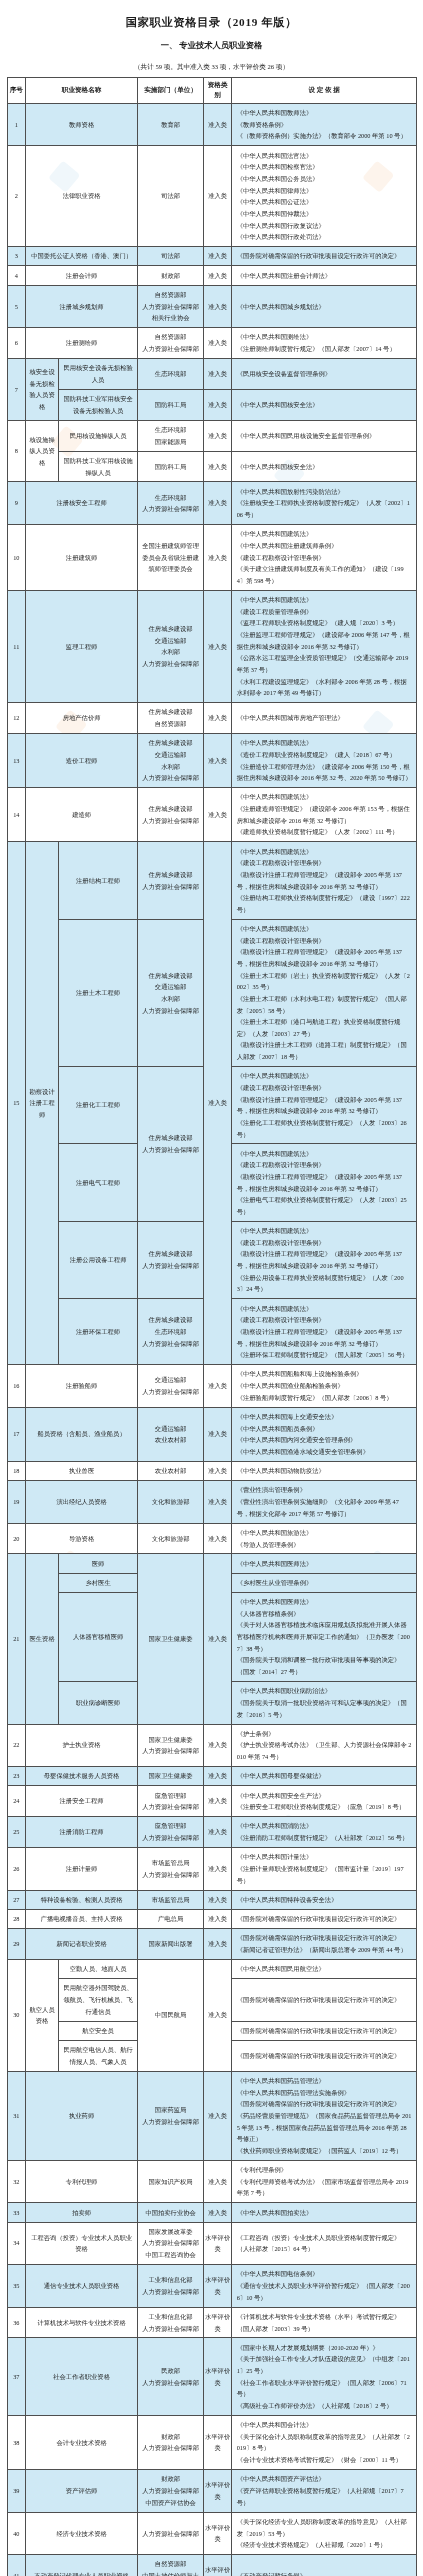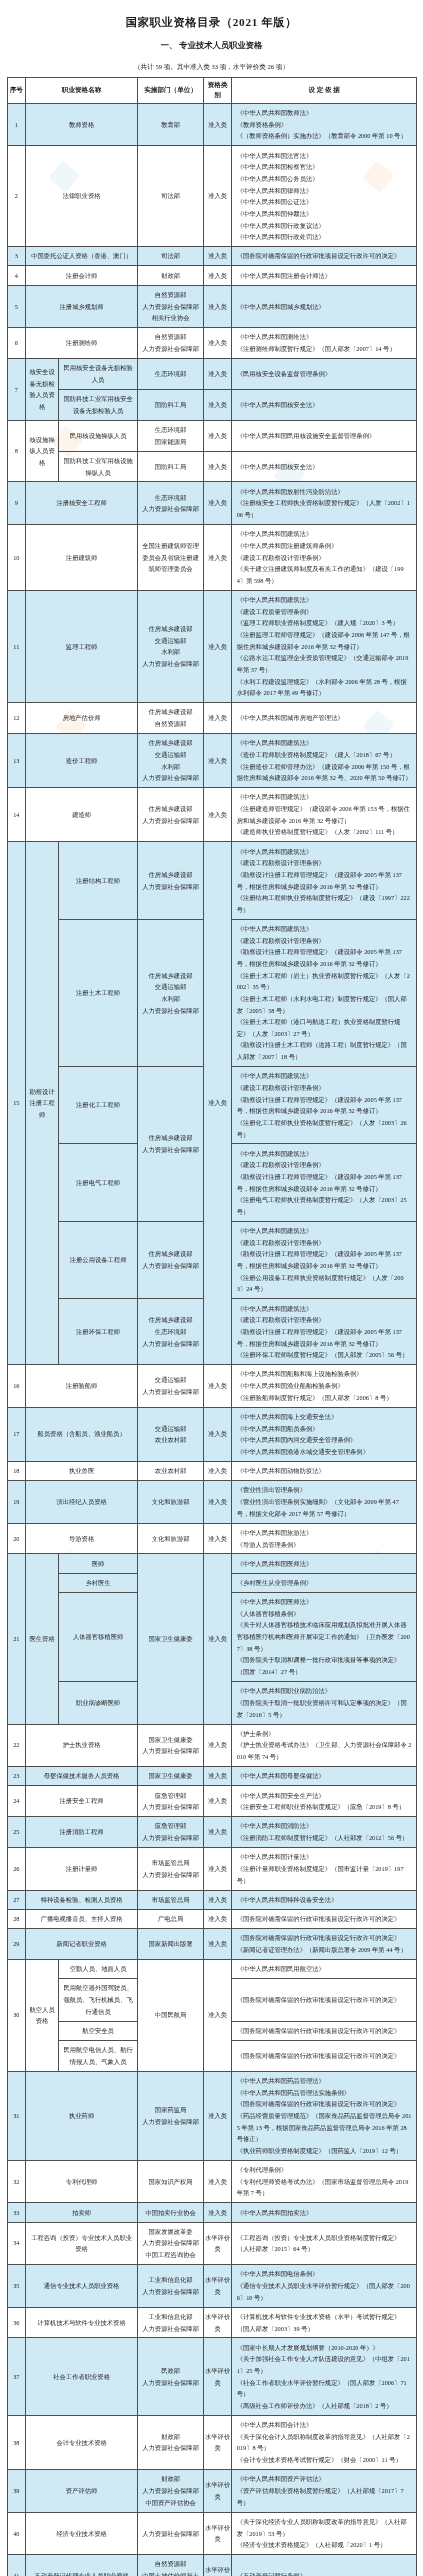--- a/index.html
+++ b/index.html
@@ -56,21 +56,21 @@
   <div class="wm blue" style="left:278px; top:992px;"></div>
   <div class="wm orange" style="left:53px;  top:1256px;"></div>
   <div class="wm blue" style="left:367px; top:1256px;"></div>
   <div class="wm orange" style="left:60px;  top:1554px;"></div>
   <div class="wm blue" style="left:367px; top:1554px;"></div>
   <div class="wm blue" style="left:278px; top:1818px;"></div>
   <div class="wm orange" style="left:56px;  top:2083px;"></div>
   <div class="wm blue" style="left:367px; top:2083px;"></div>
   <div class="wm orange" style="left:278px; top:2347px;"></div>
 
-  <h1 class="doc-title">国家职业资格目录（2021 年版）</h1>
+  <h1 class="doc-title">国家职业资格目录（2019 年版）</h1>
   <h2 class="section-title">一、 专业技术人员职业资格</h2>
   <div class="section-note">（共计 59 项。其中准入类 33 项，水平评价类 26 项）</div>
 
   <table class="qual">
     <colgroup>
       <col style="width:18.5px">
       <col style="width:33px">
       <col style="width:79px">
       <col style="width:66px">
       <col style="width:28px">

